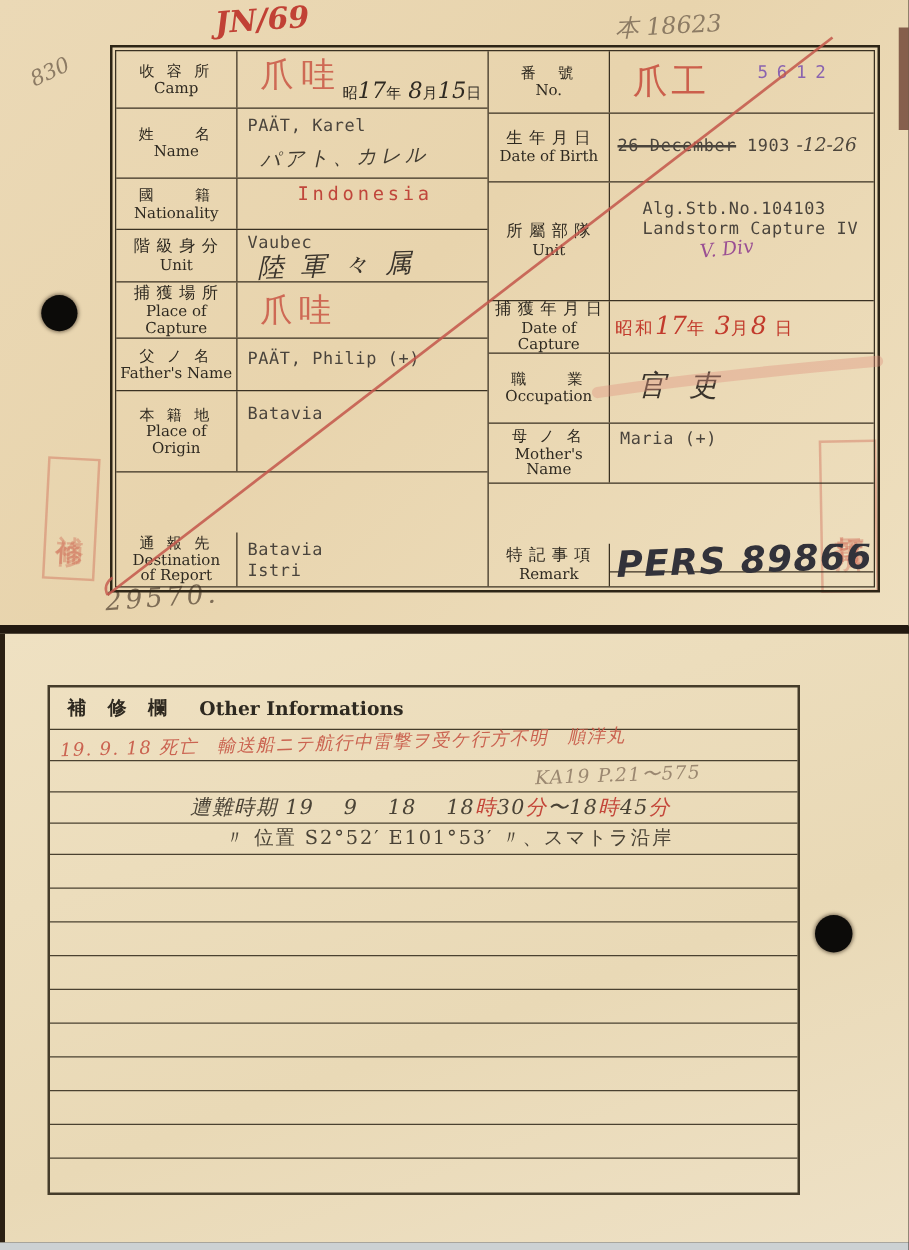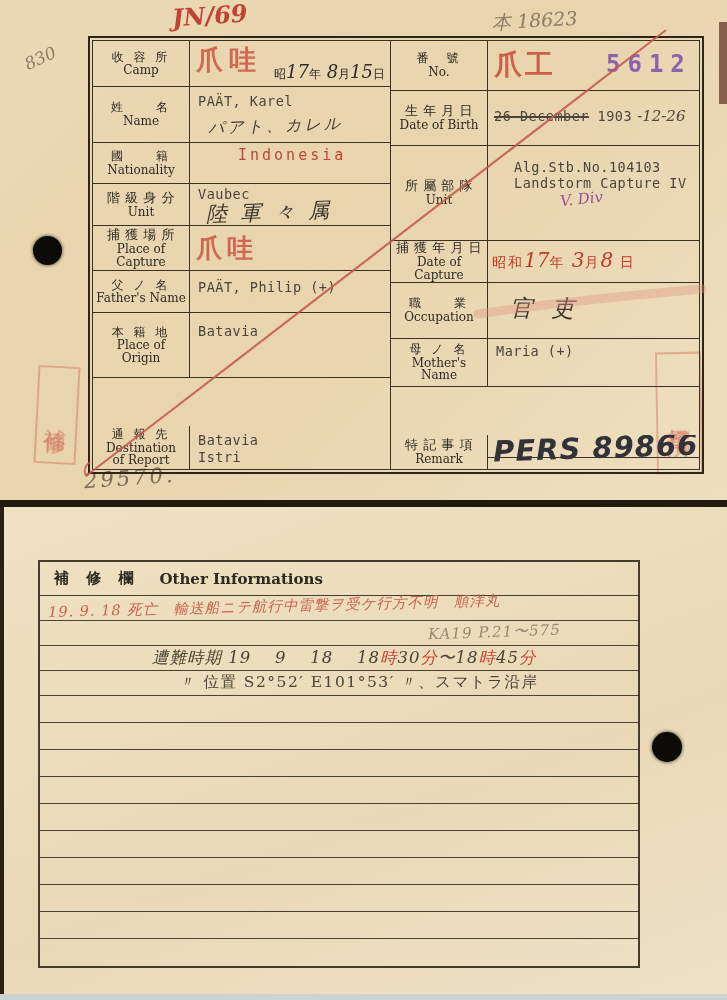--- a/index.html
+++ b/index.html
@@ -41,35 +41,35 @@
   }
   .value-cell{flex:1;position:relative;overflow:hidden;}
   .jp{font-size:12px;color:#2e2920;letter-spacing:3px;line-height:1.15;white-space:nowrap;}
   .jp-tight{letter-spacing:0.5px;font-size:13px;}
   .en{font-size:12px;color:#2e2920;line-height:1.05;}
   .en-narrow{width:70px;}
 
   .typed{font-family:"DejaVu Sans Mono", monospace;font-size:13.5px;color:#4a443c;letter-spacing:.5px;position:absolute;white-space:pre;}
   .red-typed{color:#c0463b;}
   .hand{font-style:italic;color:#3a342c;position:absolute;white-space:nowrap;}
-  .stamp-red{position:absolute;color:#c74b3b;opacity:.78;font-weight:bold;white-space:nowrap;}
+  .stamp-red{position:absolute;color:#c74b3b;opacity:.78;font-weight:normal;white-space:nowrap;margin-left:12px;}
   .struck{text-decoration:line-through;text-decoration-thickness:1.5px;}
 
   
   .camp-stamp{left:6px;top:1px;font-size:27px;letter-spacing:6px;}
   .camp-date{position:absolute;right:5px;bottom:3px;color:#2f2a22;white-space:nowrap;}
   .camp-date .p{font-size:12px;}
   .camp-date .h{font-size:18px;font-style:italic;}
   .kana-hand{left:18px;top:29px;font-size:16px;letter-spacing:3px;transform:rotate(-2deg);color:#423c31;}
   .nat-typed{left:48px;top:3px;font-size:15px;letter-spacing:3px;}
   .rank-hand{left:16px;top:14px;font-size:21px;letter-spacing:13px;transform:rotate(-2deg);}
   .place-stamp{left:6px;top:5px;font-size:26px;letter-spacing:5px;}
   .no-stamp{left:6px;top:5px;font-size:28px;letter-spacing:3px;opacity:.85;}
   .no-number{position:absolute;left:118px;top:9px;font-family:"DejaVu Sans Mono",monospace;
-    font-size:24px;font-weight:bold;letter-spacing:7px;color:#8a63af;}
+    font-size:14px;font-weight:normal;letter-spacing:7px;color:#8a63af;}
   .dob-line{position:absolute;left:6px;top:15px;white-space:nowrap;}
   .dob-hand{font-family:"DejaVu Serif",serif;font-style:italic;font-size:15px;color:#4d463c;}
   .unit-hand{left:72px;top:44px;font-size:15px;color:#9a4f93;transform:rotate(-6deg);}
   .capdate{position:absolute;left:4px;top:7px;color:#c23a2c;white-space:nowrap;}
   .capdate .p{font-size:14px;letter-spacing:2px;}
   .capdate .h{font-size:20px;font-style:italic;}
   .occ-hand{left:22px;top:10px;font-size:23px;letter-spacing:18px;}
   .remark-divider{position:absolute;left:0;top:22px;width:100%;height:0;border-top:1.2px solid #3a3122;}
   .remark-hand{left:5px;bottom:4px;font-family:"DejaVu Sans",sans-serif;font-weight:bold;
     font-size:29px;letter-spacing:1px;color:#32323a;transform:rotate(-2deg);}
@@ -93,21 +93,21 @@
 
   .punch{position:absolute;border-radius:50%;background:#0c0b09;box-shadow:0 0 3px 1px rgba(45,33,20,.55);}
   .punch-front{left:33px;top:236px;width:29px;height:29px;}
   .punch-back{left:652px;top:225px;width:30px;height:30px;}
 
   .overlay-svg{position:absolute;left:0;top:0;pointer-events:none;}
 
   
   .back-table{
     position:absolute;left:38px;top:41px;width:602px;
-    border:2px solid #453c2a;box-sizing:border-box;background:transparent;margin-top:12px;
+    border:2px solid #453c2a;box-sizing:border-box;background:transparent;
   }
   .brow{position:relative;border-bottom:1.3px solid #4a4130;box-sizing:border-box;}
   .brow.last{border-bottom:none;}
   .b-header{height:33px;display:flex;align-items:center;gap:20px;padding-left:14px;border-bottom:1.3px solid #453c2a;}
   .b-header .hja{font-size:15px;font-weight:bold;letter-spacing:6px;color:#2e2920;}
   .b-header .hen{font-size:15px;font-weight:bold;color:#2e2920;}
   .b-r{height:25px;}
   .b-e{height:27px;}
   .bl1{position:absolute;left:8px;top:1px;font-size:14.5px;font-style:italic;
     color:rgba(200,92,74,.95);transform:rotate(-1.5deg);white-space:nowrap;letter-spacing:1px;}

